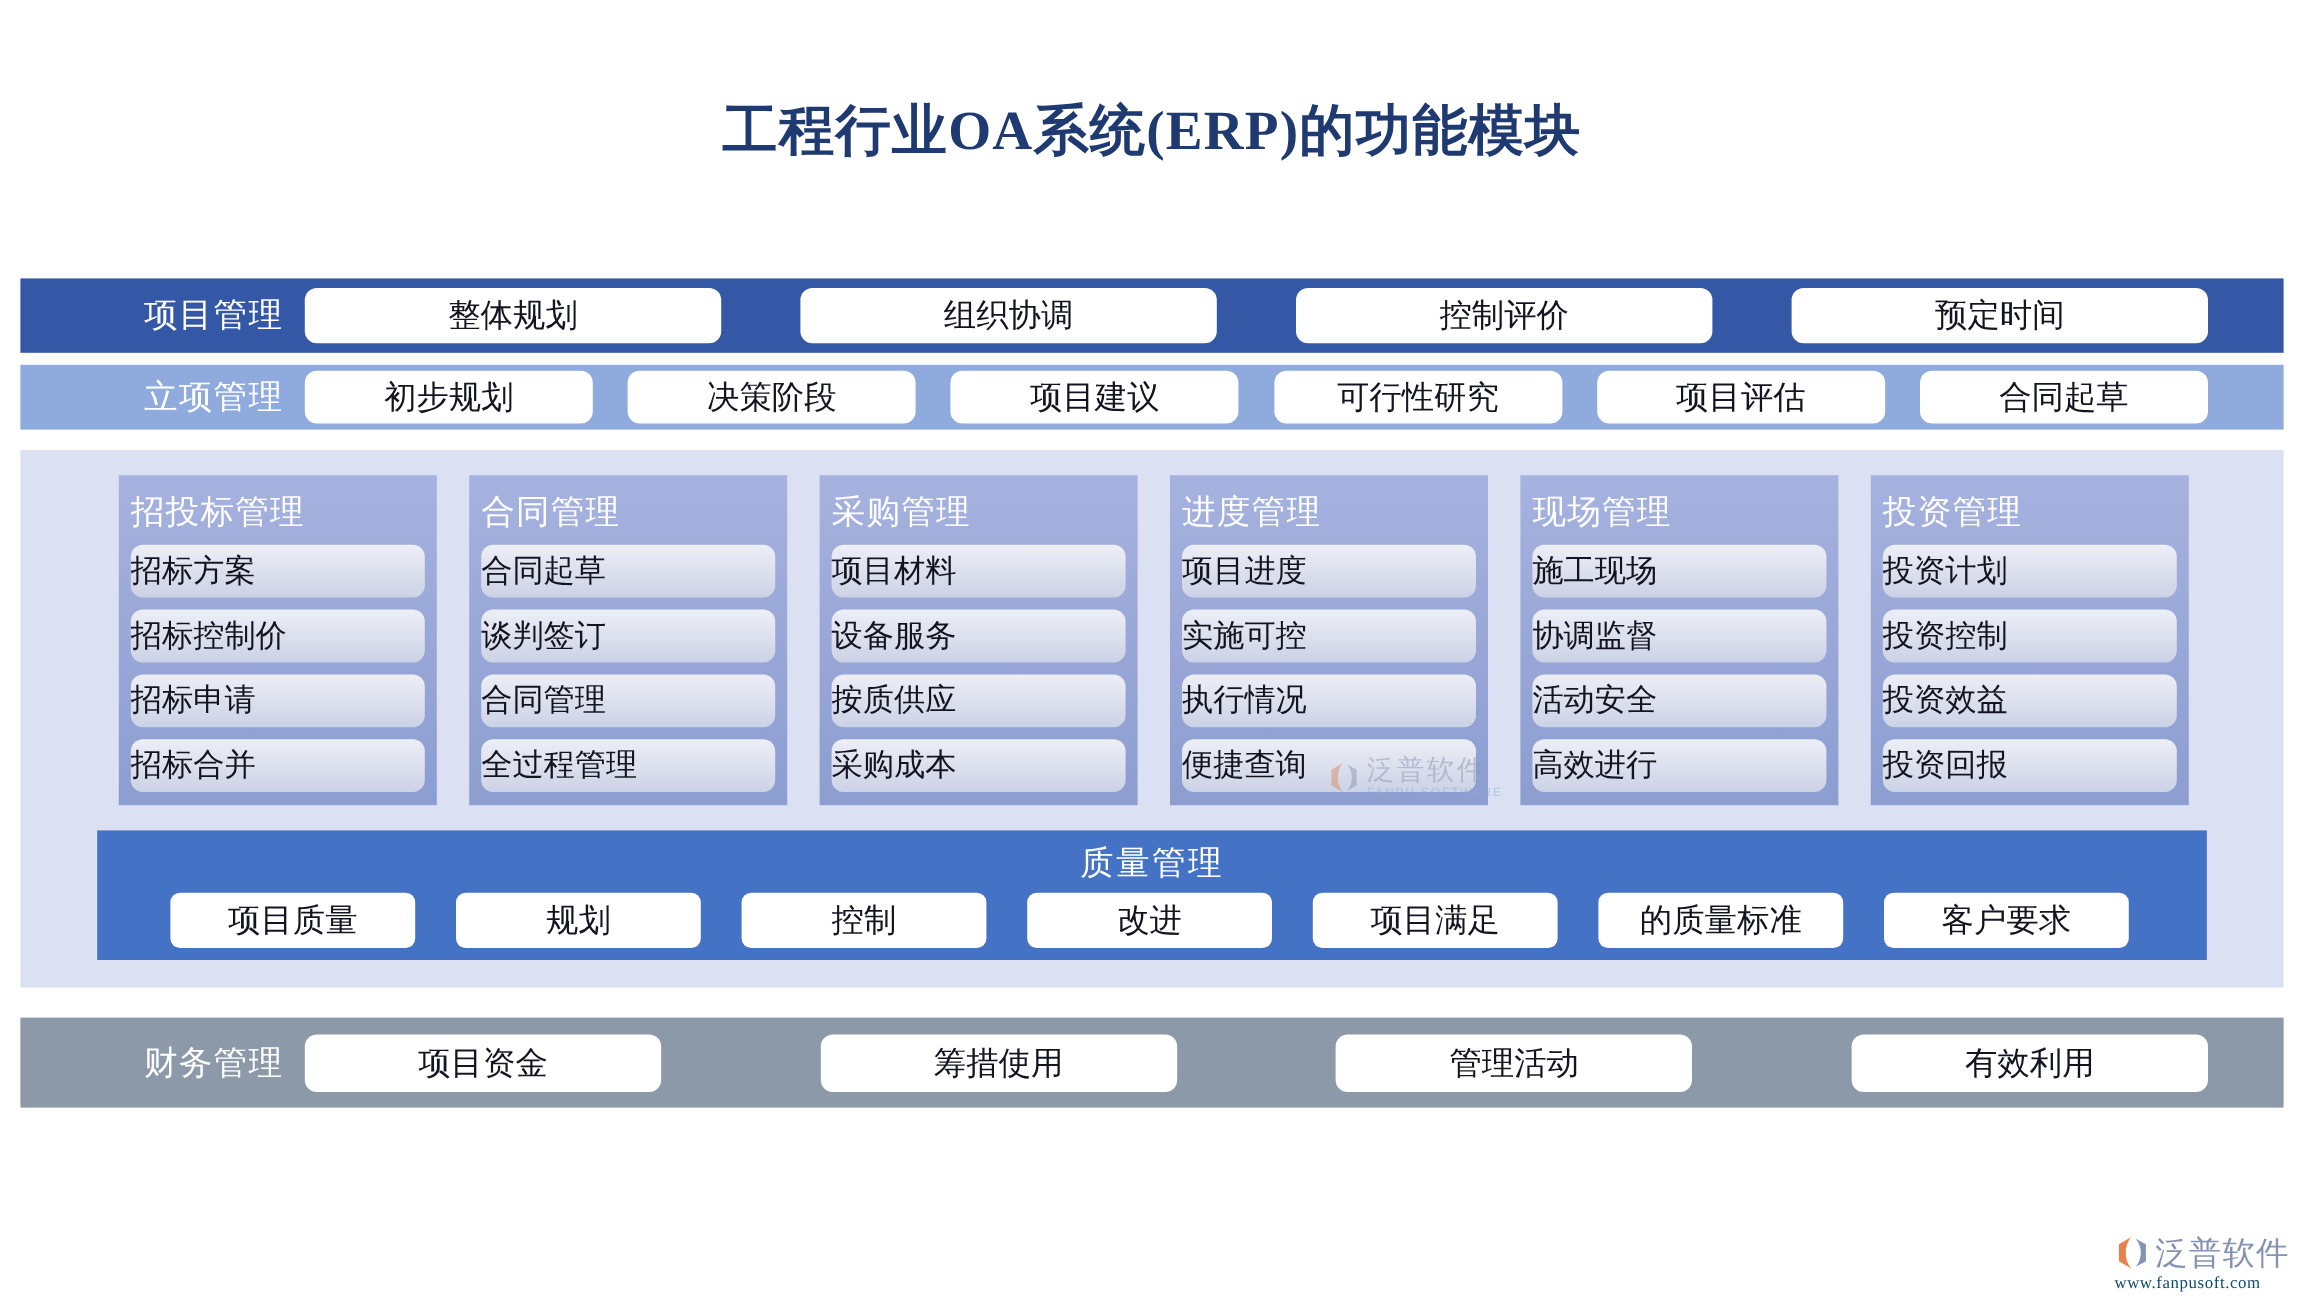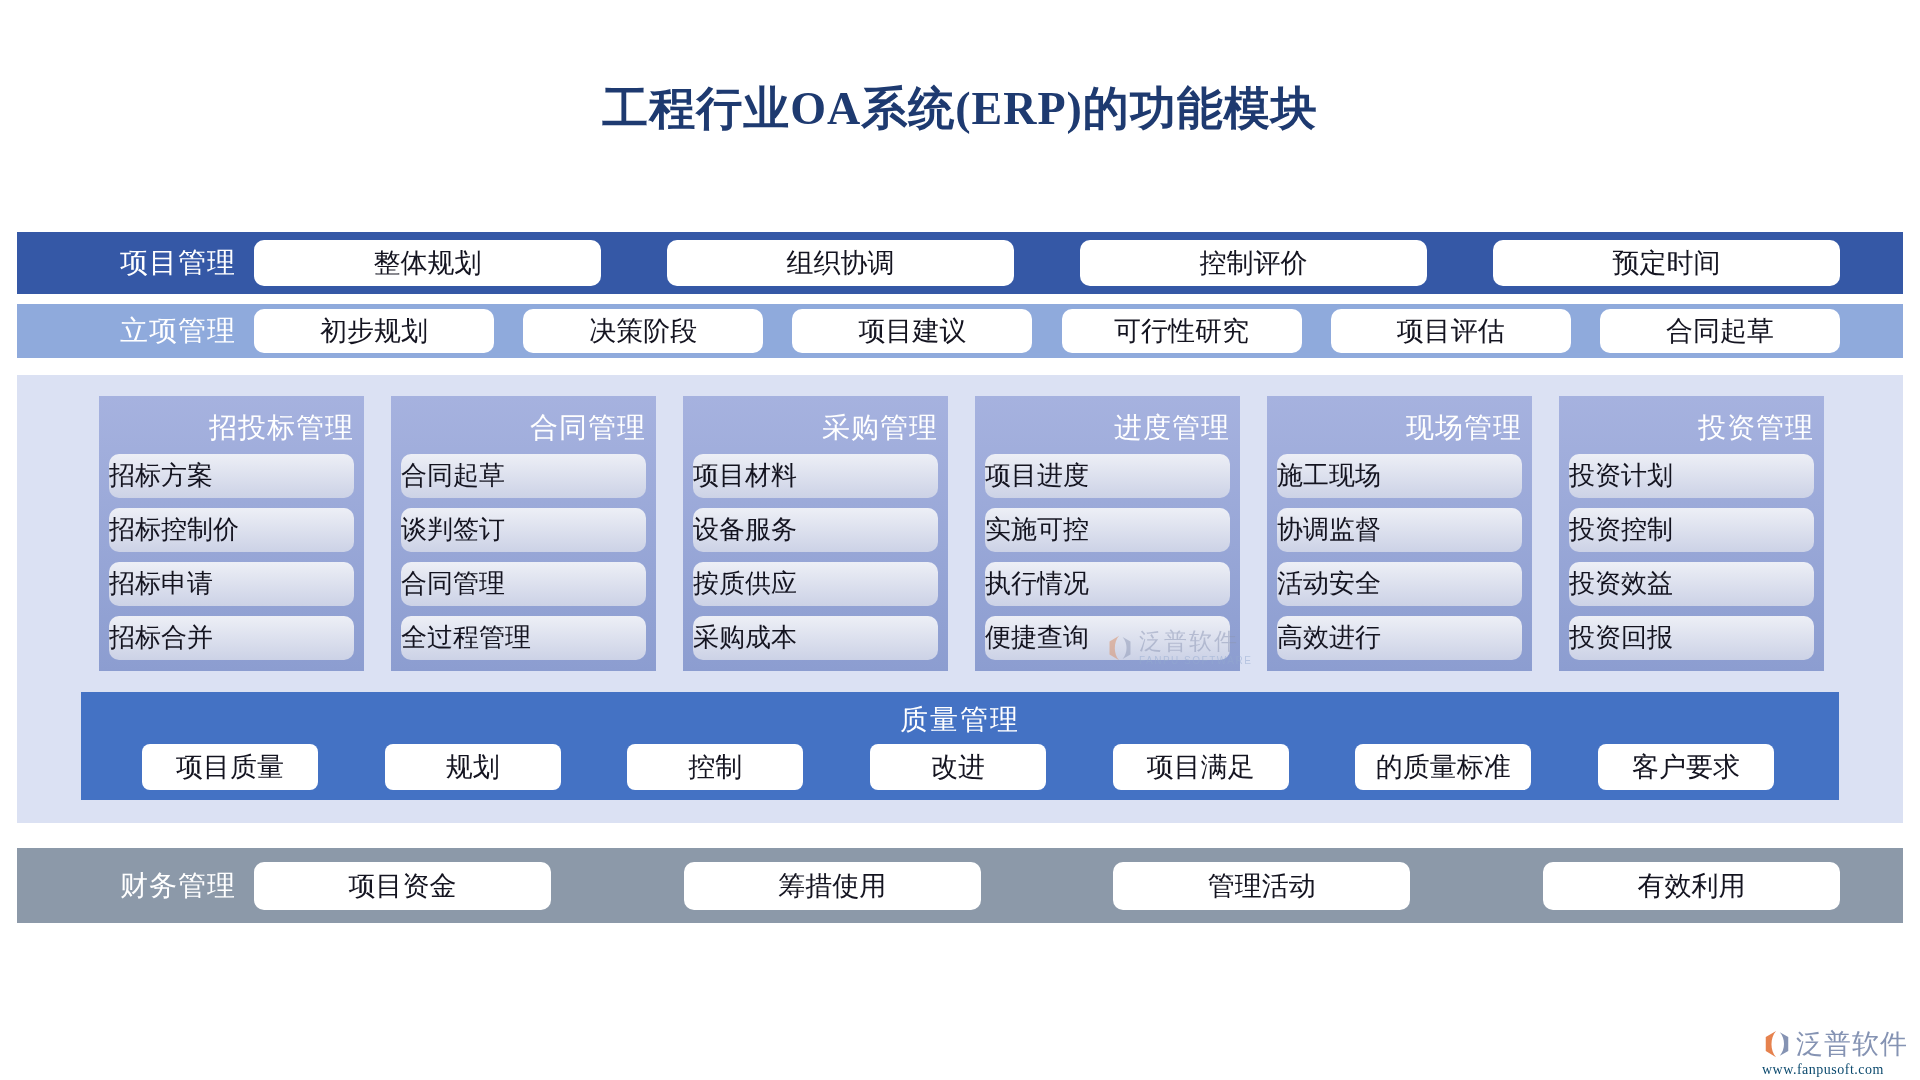--- a/index.html
+++ b/index.html
@@ -36,37 +36,37 @@
   }
   .columns{
     position:absolute;left:82px;right:79px;top:21px;
     display:flex;justify-content:space-between;
   }
   .card{
     width:265px;height:275px;box-sizing:border-box;padding:0 10px;
     background:linear-gradient(180deg,#a6b2df 0%,#8c9dd0 100%);
   }
   .card-header{
-    height:58px;line-height:64px;text-align:right;color:#ffffff;font-size:28px;letter-spacing:1px;
+    height:58px;line-height:64px;text-align:left;color:#ffffff;font-size:28px;letter-spacing:1px;
   }
   .card-item{
     height:44px;line-height:44px;margin-bottom:10px;border-radius:10px;
     background:linear-gradient(180deg,#edeff6 0%,#ccd2e6 100%);
     text-align:left;font-size:26px;color:#141420;
   }
   .quality{
     position:absolute;left:64px;top:317px;width:1758px;height:108px;background:#4472c4;box-sizing:border-box;
   }
   .quality-title{
     padding-top:10px;height:36px;line-height:36px;text-align:center;color:#ffffff;font-size:28px;letter-spacing:2px;
   }
   .quality-chips{
     display:flex;justify-content:space-between;padding:0 65px 0 61px;margin-top:6px;
   }
-  .quality .chip{width:176px;height:46px;line-height:46px;border-radius:8px;}
+  .quality .chip{width:204px;height:46px;line-height:46px;border-radius:8px;}
   
   .watermark{
     position:absolute;left:1106px;top:630px;display:flex;align-items:center;gap:5px;opacity:0.5;
   }
   .wm-text{display:flex;flex-direction:column;line-height:1;}
   .wm-name{font-size:23px;color:#8d97b5;letter-spacing:2px;}
   .wm-sub{font-size:10px;color:#93a9cf;letter-spacing:1.5px;margin-top:3px;font-family:"Liberation Sans",sans-serif;}
   
   .brand{position:absolute;right:12px;top:1026px;}
   .brand-top{display:flex;align-items:center;gap:4px;justify-content:flex-start;}

